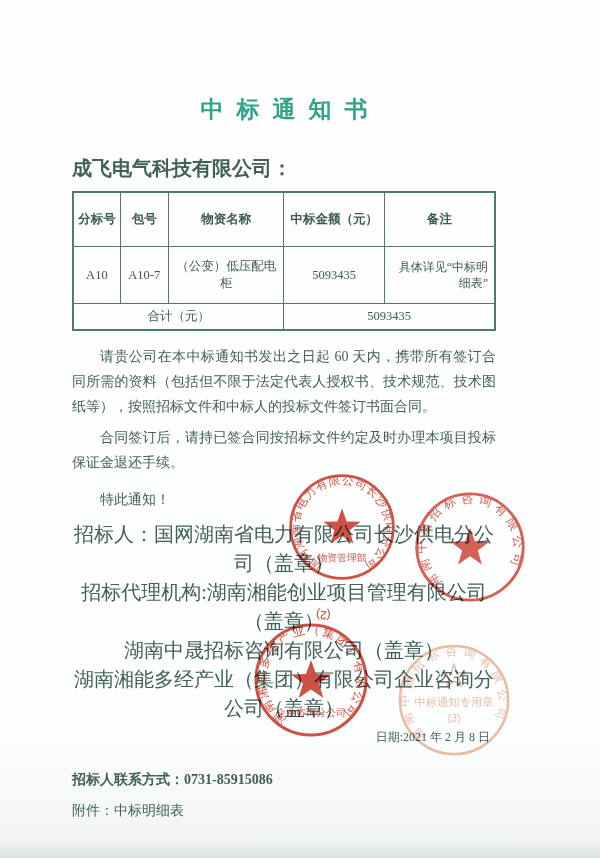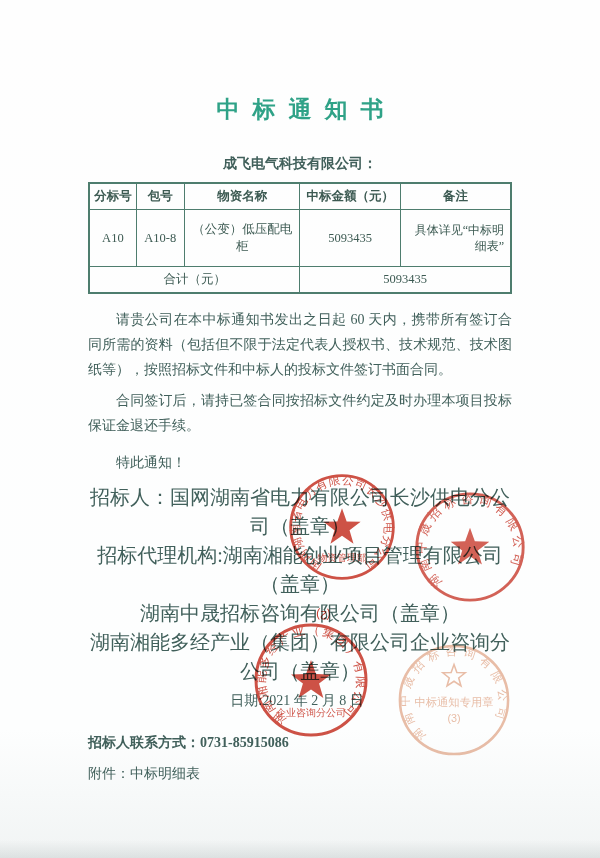--- a/index.html
+++ b/index.html
@@ -7,43 +7,43 @@
     position:relative;width:600px;height:858px;overflow:hidden;
     background:linear-gradient(180deg,#fefefe 0%,#fdfefe 85%,#f1f4f4 100%);
     font-family:"Liberation Serif","DejaVu Serif",serif;
     color:#41605b;
   }
   .page::after{
     content:"";position:absolute;left:0;right:0;bottom:0;height:18px;
     background:linear-gradient(to bottom,rgba(0,0,0,0),rgba(110,125,125,.16));
     pointer-events:none;
   }
-  .content{position:absolute;left:88px;top:94px;width:424px;}
+  .content{position:absolute;left:72px;top:94px;width:424px;}
   .doc-title{
     margin:0 0 30px;text-align:center;font-size:23px;font-weight:bold;
     color:#2fa287;letter-spacing:13px;padding-left:13px;
   }
-  .recipient{font-size:14px;margin:0 0 9px;font-weight:600;text-align:center;}
+  .recipient{font-size:20px;margin:0 0 9px;font-weight:600;}
   p.body{margin:0 0 6px;font-size:14px;line-height:25px;text-align:justify;text-indent:2em;}
   p.body.first{margin-bottom:8px;}
   table.award{
     width:100%;border-collapse:collapse;margin:4px 0 13px;
     border:2px solid #4e7d6e;font-size:12.5px;color:#3c5a52;
   }
   table.award th,table.award td{
     border:1px solid #4e7d6e;text-align:center;vertical-align:middle;padding:4px 2px;
   }
-  table.award th{font-weight:600;padding:4px 2px;}
+  table.award th{font-weight:600;padding:18px 2px;}
   table.award td.item{padding:11px 2px;}
   table.award td.remark{font-size:12px;line-height:1.35;padding:4px 6px;text-align:right;}
   table.award td.total{padding:4px 2px;}
   .notice{text-indent:2em;font-size:14px;line-height:25px;margin:12px 0 0;}
   .sigs{margin-top:8px;}
   .sig{font-size:20px;line-height:29px;text-align:center;}
-  .date-line{font-size:14px;line-height:29px;text-align:center;padding-right:6px;}
+  .date-line{font-size:12px;line-height:29px;text-align:right;padding-right:6px;}
   .contact-line{font-size:14px;line-height:29px;font-weight:bold;margin-top:13px;}
   .attach-line{font-size:14px;line-height:29px;margin-top:2px;}
   .stamp-layer{position:absolute;inset:0;pointer-events:none;}
   svg.stamp{position:absolute;mix-blend-mode:multiply;}
   .stamp-num{
     position:absolute;color:#c93a2c;font-size:12px;
     font-family:"Liberation Sans","DejaVu Sans",sans-serif;
     mix-blend-mode:multiply;
   }
 </style>
@@ -70,21 +70,21 @@
       <tbody>
           <tr>
         <th>分标号</th>
         <th>包号</th>
         <th>物资名称</th>
         <th>中标金额（元）</th>
         <th>备注</th>
       </tr>
       <tr>
         <td class="item">A10</td>
-        <td class="item">A10-8</td>
+        <td class="item">A10-7</td>
         <td class="item">（公变）低压配电柜</td>
         <td class="item">5093435</td>
         <td class="remark">具体详见“中标明细表”</td>
       </tr>
       <tr>
         <td class="total" colspan="3">合计（元）</td>
         <td class="total" colspan="2">5093435</td>
       </tr>
     </tbody>
       </table>

